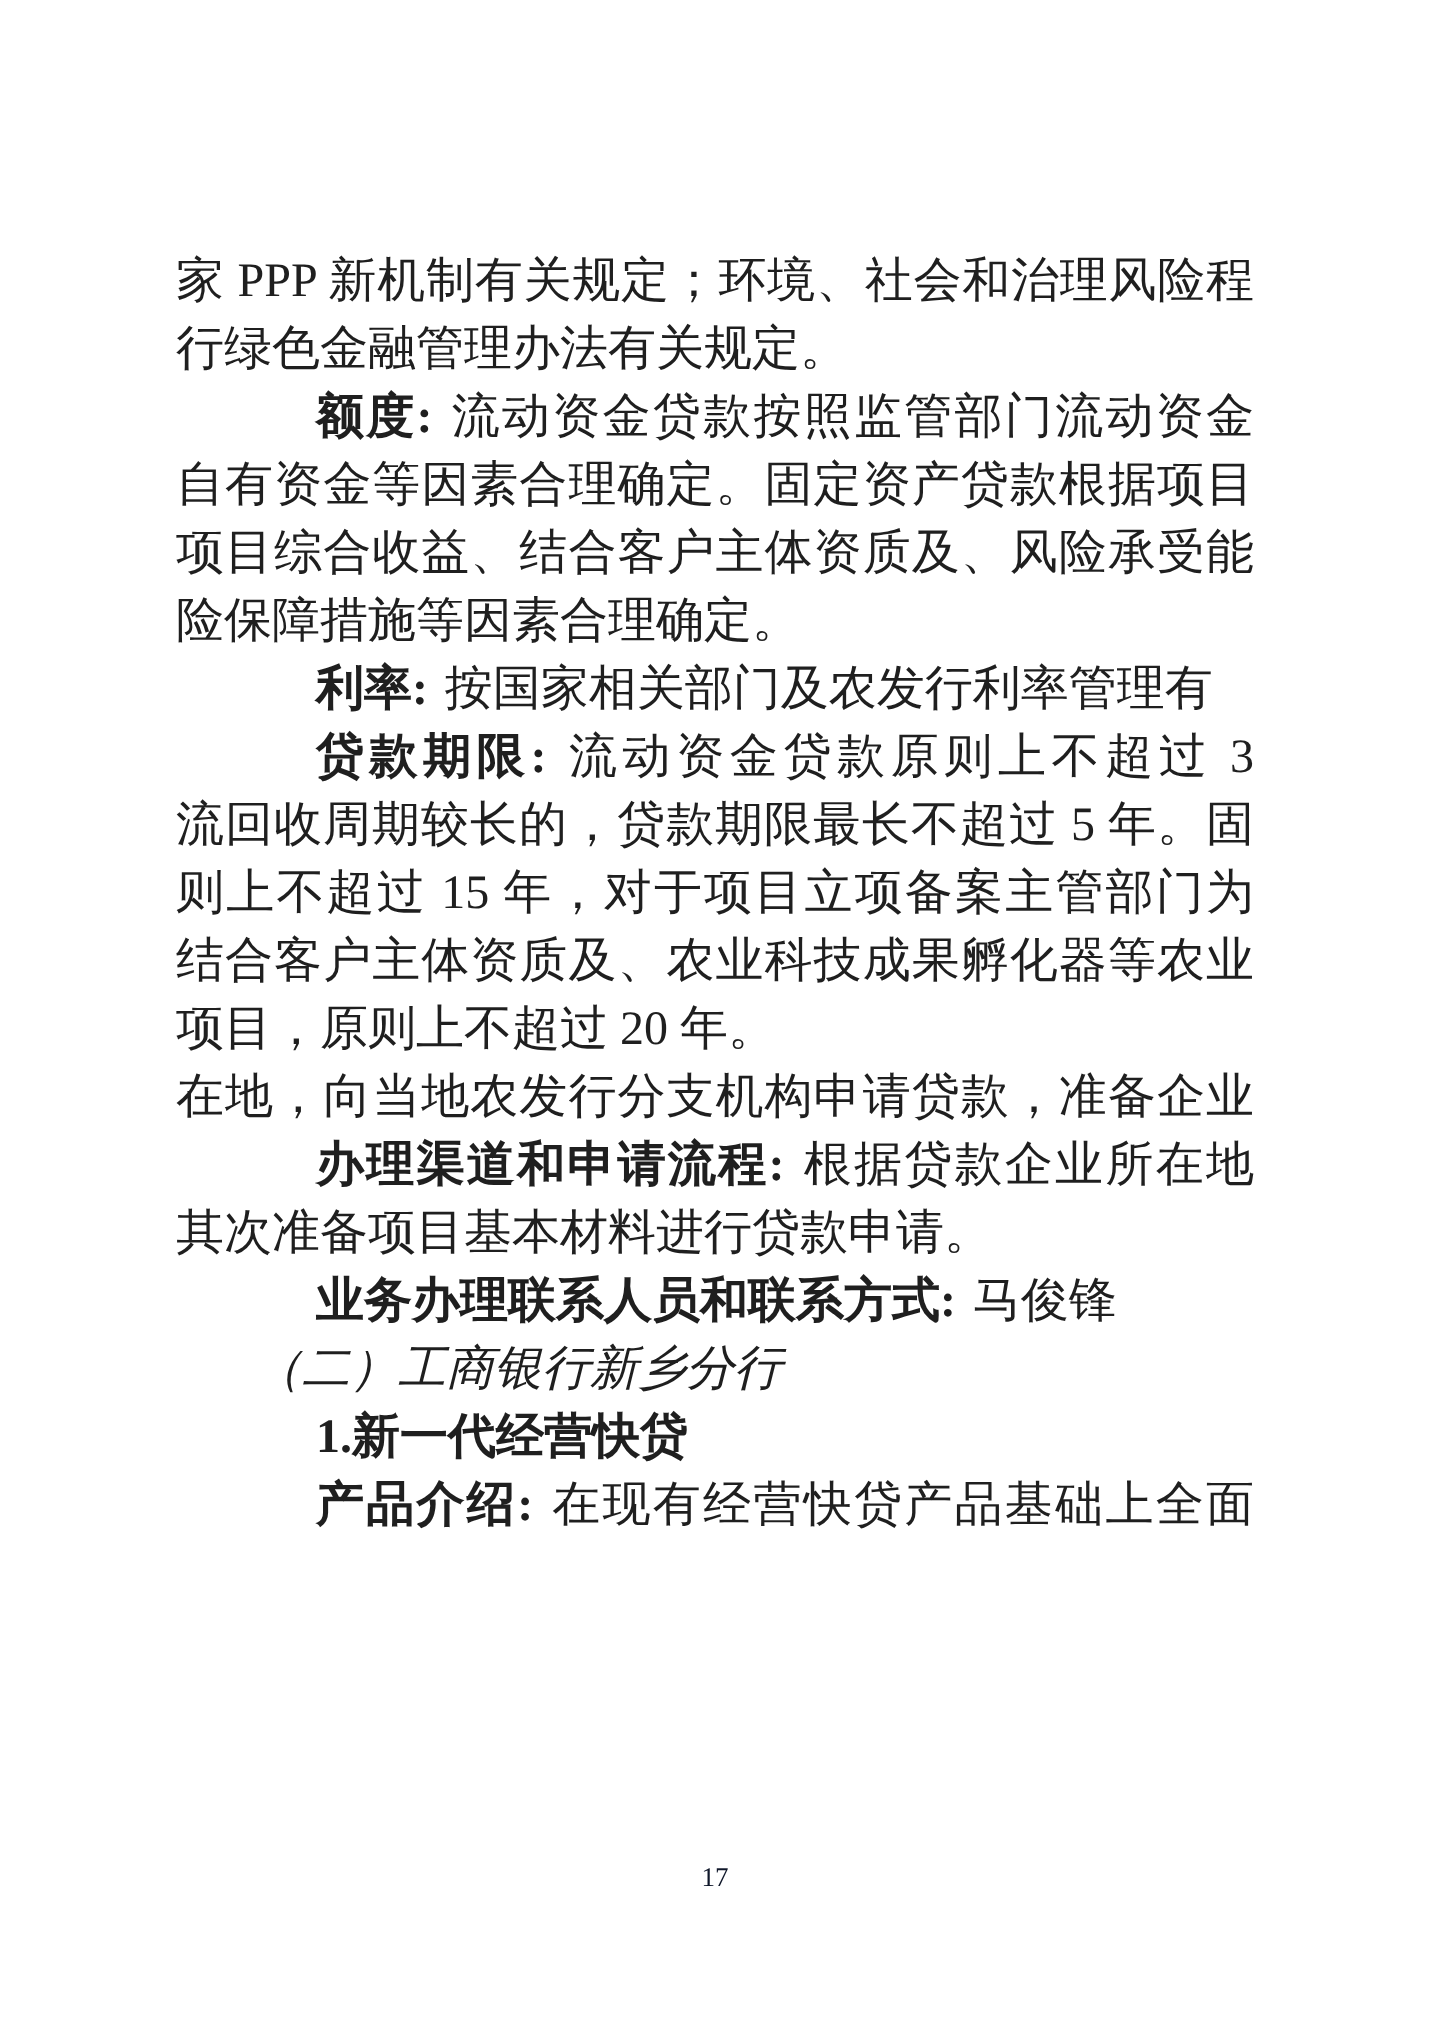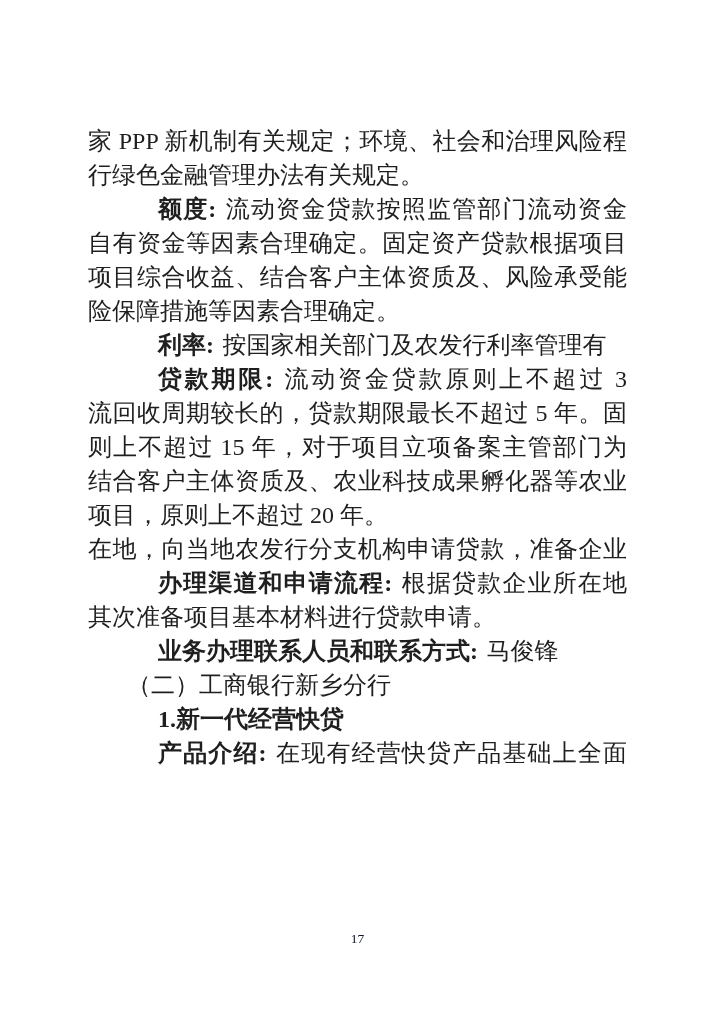--- a/index.html
+++ b/index.html
@@ -38,20 +38,21 @@
   }
   .line.indent {
     padding-left: 39px;
   }
   .b {
     font-weight: 700;
     margin-right: 0.35em;
     margin-left: 31px;
   }
   .kai {
+    font-style: italic;
   }
   .footer {
     position: absolute;
     top: 931px;
     left: 0;
     width: 715px;
     text-align: center;
     font-size: 13.5px;
     color: #0f172a;
   }

